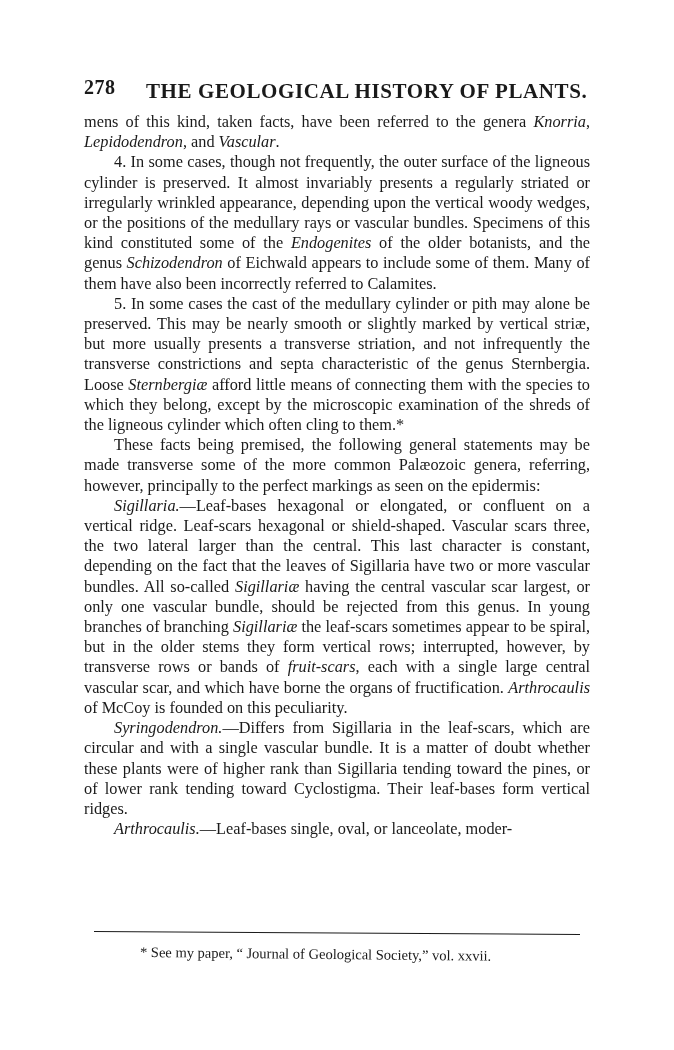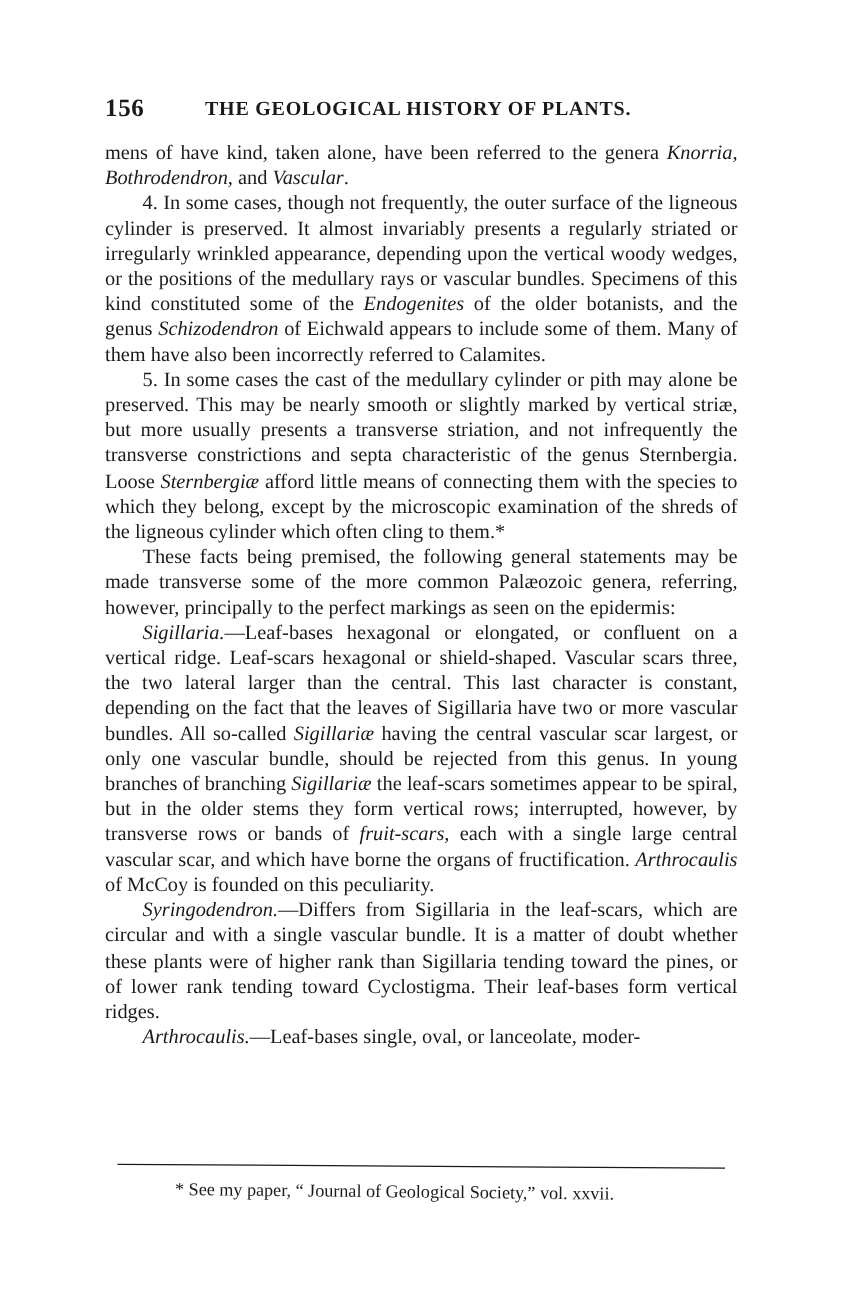--- a/index.html
+++ b/index.html
@@ -33,23 +33,23 @@
     .page-number {
       position: absolute;
       left: 0;
       top: 0;
       font-size: 20px;
       font-weight: bold;
       letter-spacing: 0.5px;
     }
     .running-title {
       position: absolute;
-      left: 80px;
+      left: 62px;
       top: 3px;
-      font-size: 16px;
+      font-size: 21px;
       font-weight: bold;
       letter-spacing: 0.6px;
     }
     .body-text {
       position: absolute;
       left: 84px;
       top: 112px;
       width: 506px;
       font-family: "Liberation Serif", serif;
       font-size: 16.3px;
@@ -83,26 +83,26 @@
       font-size: 14.5px;
       transform: rotate(0.6deg);
       transform-origin: left center;
     }
   </style>
 </head>
 <body>
 
 <div class="page">
   <div class="running-head">
-    <span class="page-number">156</span>
+    <span class="page-number">278</span>
     <span class="running-title">THE GEOLOGICAL HISTORY OF PLANTS.</span>
   </div>
 
   <div class="body-text" id="body-text">
-      <p class="noindent"><span>mens of have kind, taken alone, have been referred to the genera </span><i>Knorria</i><span>, </span><i>Bothrodendron</i><span>, and </span><i>Vascular</i><span>.</span></p>
+      <p class="noindent"><span>mens of this kind, taken facts, have been referred to the genera </span><i>Knorria</i><span>, </span><i>Lepidodendron</i><span>, and </span><i>Vascular</i><span>.</span></p>
       <p><span>4. In some cases, though not frequently, the outer surface of the ligneous cylinder is preserved.  It almost invariably presents a regularly striated or irregularly wrinkled appearance, depending upon the vertical woody wedges, or the positions of the medullary rays or vascular bundles.  Specimens of this kind constituted some of the </span><i>Endogenites</i><span> of the older botanists, and the genus </span><i>Schizodendron</i><span> of Eichwald appears to include some of them.  Many of them have also been incorrectly referred to Calamites.</span></p>
       <p><span>5. In some cases the cast of the medullary cylinder or pith may alone be preserved.  This may be nearly smooth or slightly marked by vertical striæ, but more usually presents a transverse striation, and not infrequently the transverse constrictions and septa characteristic of the genus Sternbergia.  Loose </span><i>Sternbergiæ</i><span> afford little means of connecting them with the species to which they belong, except by the microscopic examination of the shreds of the ligneous cylinder which often cling to them.*</span></p>
       <p><span>These facts being premised, the following general statements may be made transverse some of the more common Palæozoic genera, referring, however, principally to the perfect markings as seen on the epidermis:</span></p>
       <p><i>Sigillaria.</i><span>—Leaf-bases hexagonal or elongated, or confluent on a vertical ridge.  Leaf-scars hexagonal or shield-shaped.  Vascular scars three, the two lateral larger than the central.  This last character is constant, depending on the fact that the leaves of Sigillaria have two or more vascular bundles.  All so-called </span><i>Sigillariæ</i><span> having the central vascular scar largest, or only one vascular bundle, should be rejected from this genus.  In young branches of branching </span><i>Sigillariæ</i><span> the leaf-scars sometimes appear to be spiral, but in the older stems they form vertical rows; interrupted, however, by transverse rows or bands of </span><i>fruit-scars</i><span>, each with a single large central vascular scar, and which have borne the organs of fructification.  </span><i>Arthrocaulis</i><span> of McCoy is founded on this peculiarity.</span></p>
       <p><i>Syringodendron.</i><span>—Differs from Sigillaria in the leaf-scars, which are circular and with a single vascular bundle.  It is a matter of doubt whether these plants were of higher rank than Sigillaria tending toward the pines, or of lower rank tending toward Cyclostigma.  Their leaf-bases form vertical ridges.</span></p>
       <p><i>Arthrocaulis.</i><span>—Leaf-bases single, oval, or lanceolate, moder-</span></p>
     </div>
 
   <div class="rule"></div>
 

